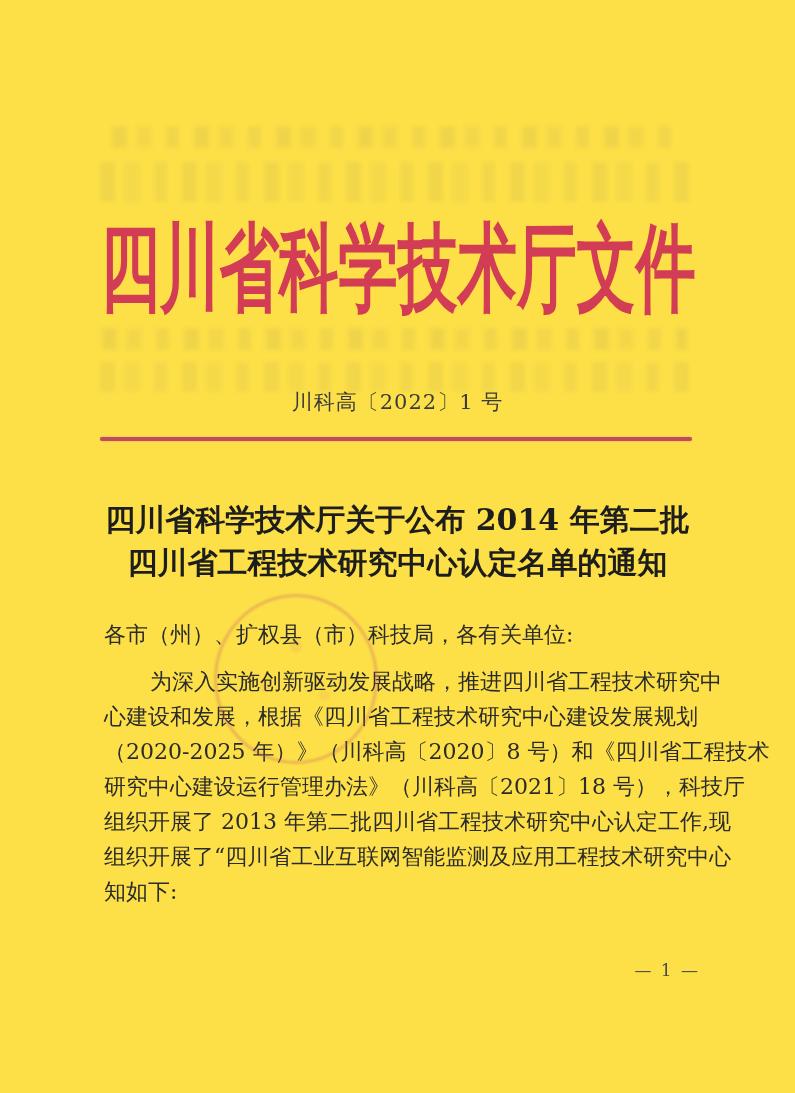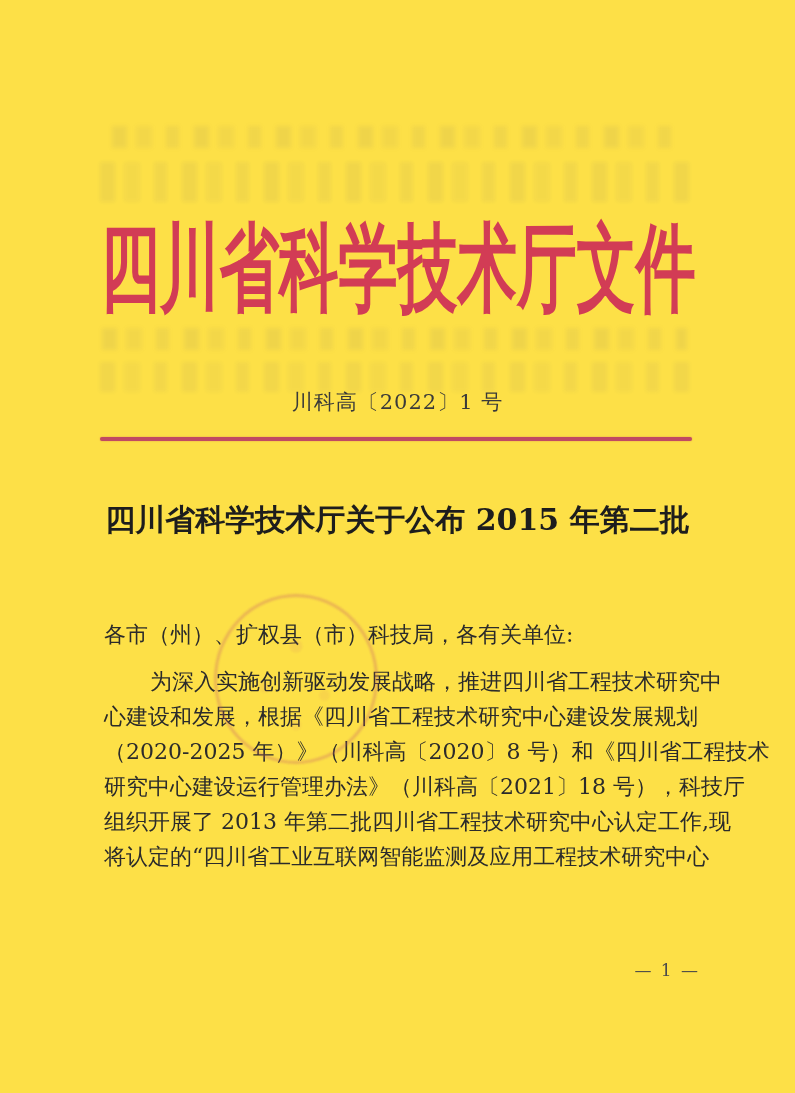--- a/index.html
+++ b/index.html
@@ -155,31 +155,33 @@
 
   <div class="org-title-wrap">
     <div class="org-title">四川省科学技术厅文件</div>
   </div>
 
   <div class="doc-number">川科高〔2022〕1 号</div>
 
   <div class="red-rule"></div>
 
   <div class="notice-title">
-    <div>四川省科学技术厅关于公布 2015 年第二批</div>
+    <div>四川省科学技术厅关于公布 2014 年第二批</div>
+    <div>四川省工程技术研究中心认定名单的通知</div>
   </div>
 
   <div class="seal"></div>
 
   <div class="salutation">各市（州）、扩权县（市）科技局，各有关单位:</div>
 
   <div class="body-text">
     <div class="body-line indent">为深入实施创新驱动发展战略，推进四川省工程技术研究中</div>
     <div class="body-line">心建设和发展，根据《四川省工程技术研究中心建设发展规划</div>
     <div class="body-line">（2020-2025 年）》（川科高〔2020〕8 号）和《四川省工程技术</div>
     <div class="body-line">研究中心建设运行管理办法》（川科高〔2021〕18 号），科技厅</div>
     <div class="body-line">组织开展了 2013 年第二批四川省工程技术研究中心认定工作,现</div>
-    <div class="body-line">将认定的“四川省工业互联网智能监测及应用工程技术研究中心</div>
+    <div class="body-line">组织开展了“四川省工业互联网智能监测及应用工程技术研究中心</div>
+    <div class="body-line">知如下:</div>
   </div>
 
   <div class="page-number">— 1 —</div>
 
 </div>
 
 </body></html>

